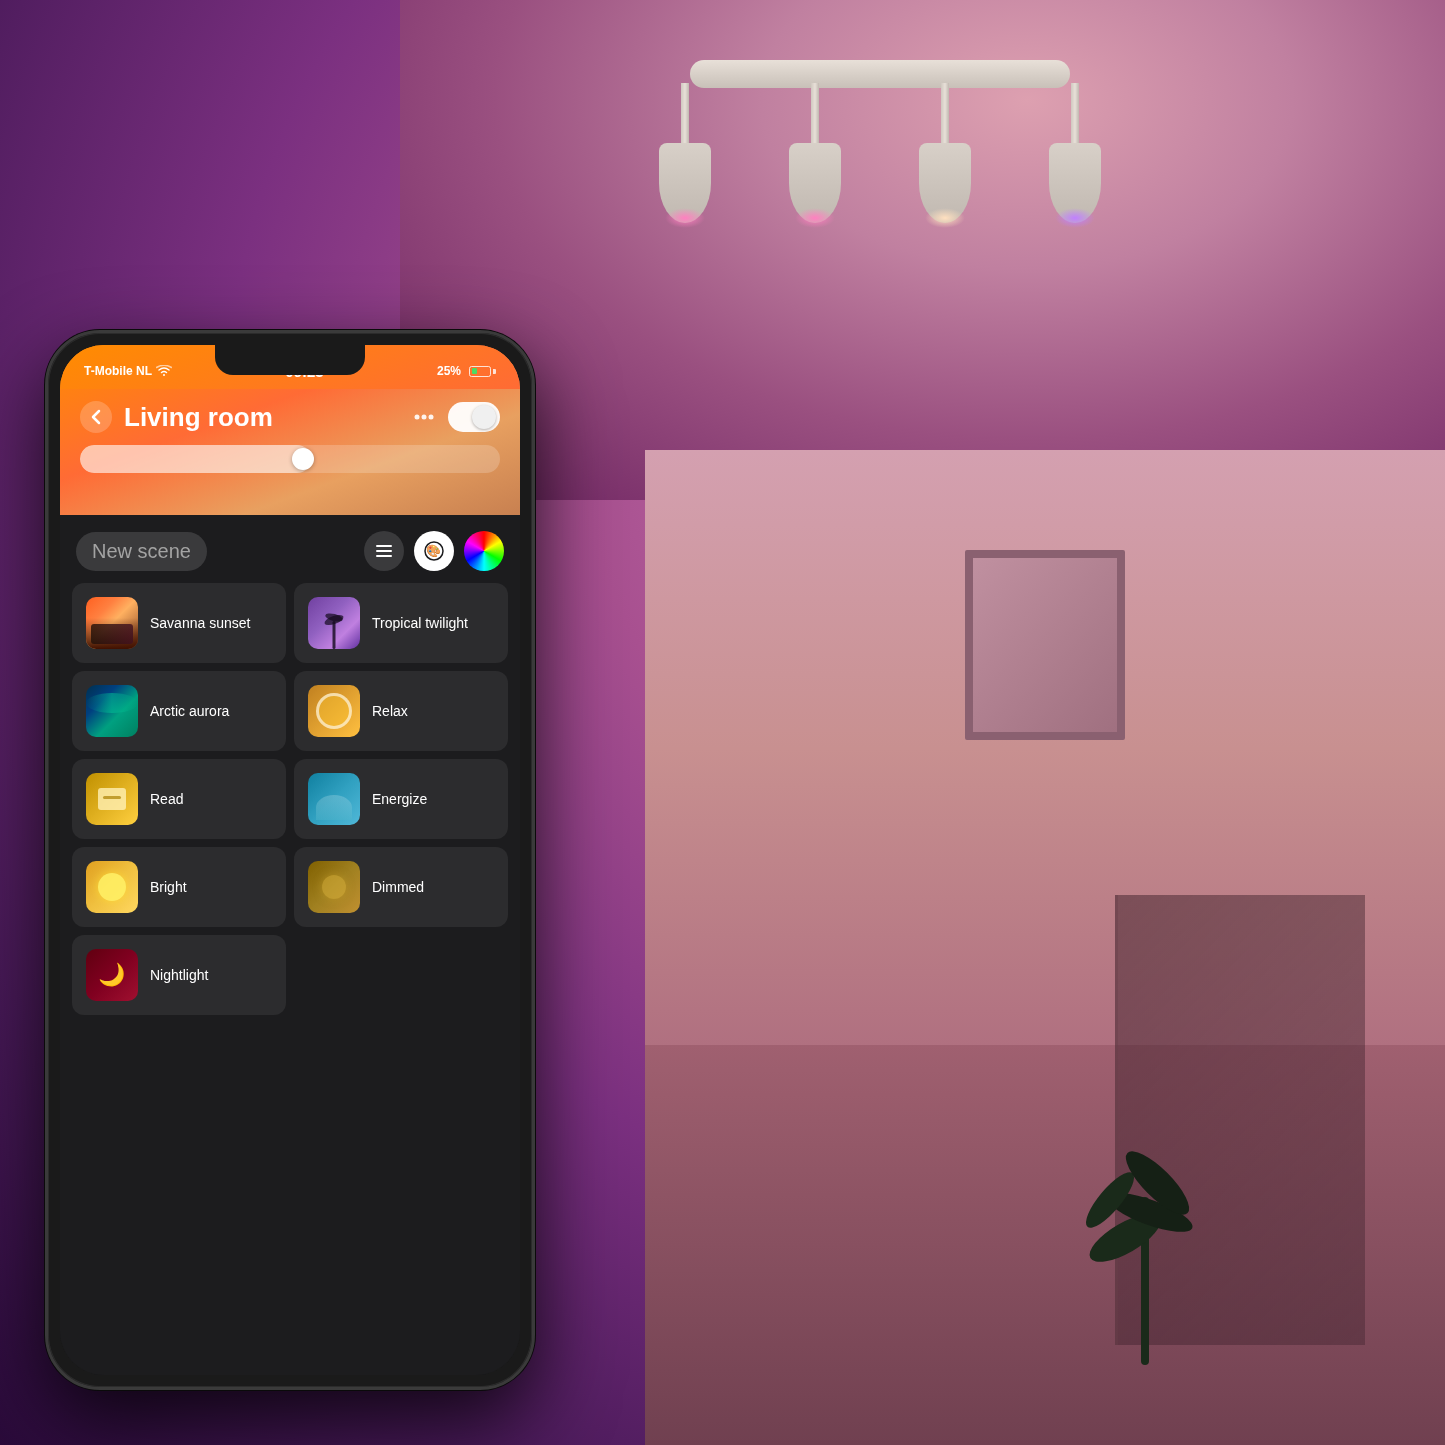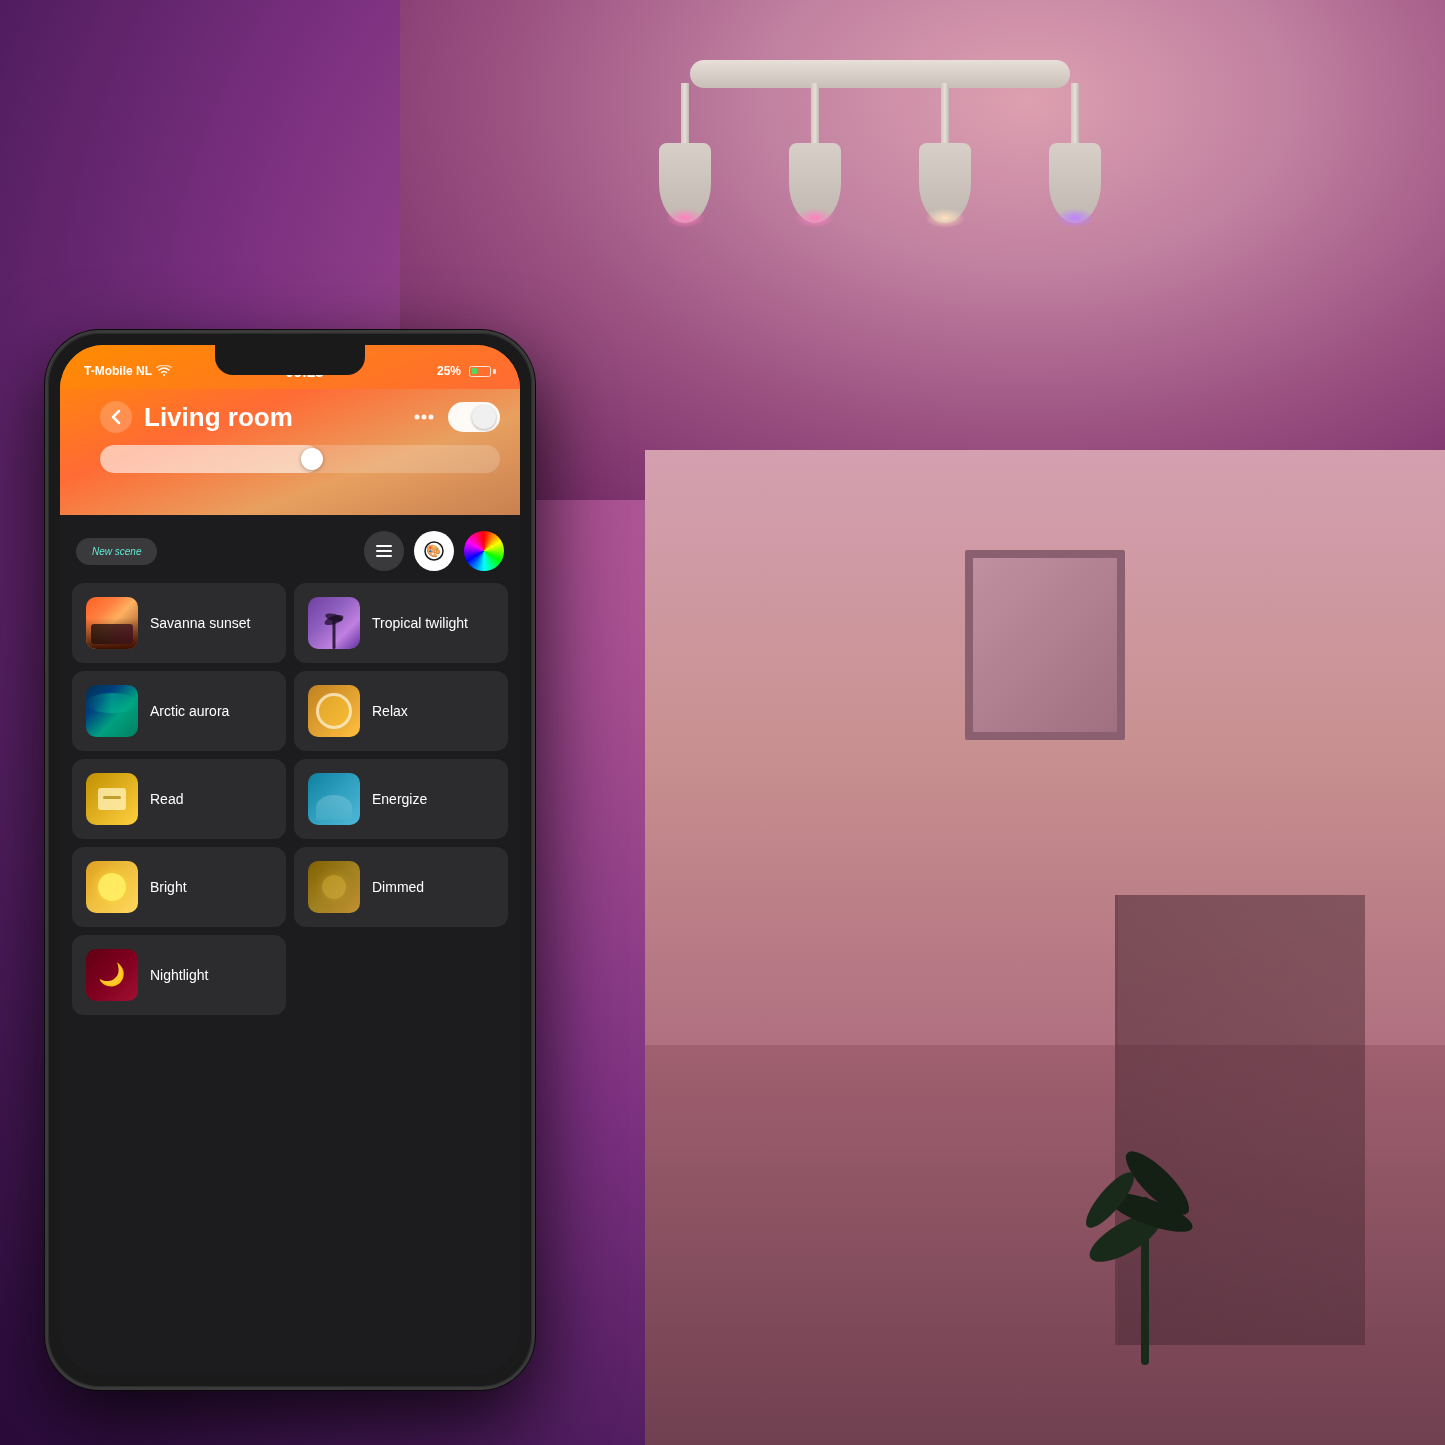--- a/index.html
+++ b/index.html
@@ -251,21 +251,20 @@
       height: 170px;
       background: linear-gradient(160deg, #ff8c00 0%, #ff6b35 40%, #e8a060 70%, #c88050 100%);
       border-radius: 0;
     }
     .header-content {
       position: absolute;
       top: 44px;
       left: 0;
       right: 0;
       padding: 12px 20px 0;
-      margin-left: 20px;
     }
     .header-row {
       display: flex;
       align-items: center;
       justify-content: space-between;
       margin-bottom: 12px;
     }
     .back-btn {
       width: 32px;
       height: 32px;
@@ -356,26 +355,25 @@
     .toolbar {
       display: flex;
       align-items: center;
       padding: 16px 16px 12px;
       gap: 10px;
     }
     .new-scene-btn {
       background: #3a3a3c;
       border-radius: 20px;
       padding: 8px 16px;
-      font-size: 10px;
+      font-size: 20px;
       font-weight: 500;
-      color: #5eead4;
+      color: #a3a3a3;
       cursor: pointer;
       flex-shrink: 0;
-      font-style: italic;
     }
     .toolbar-spacer { flex: 1; }
     .toolbar-icon-btn {
       width: 40px;
       height: 40px;
       background: #3a3a3c;
       border-radius: 50%;
       display: flex;
       align-items: center;
       justify-content: center;

